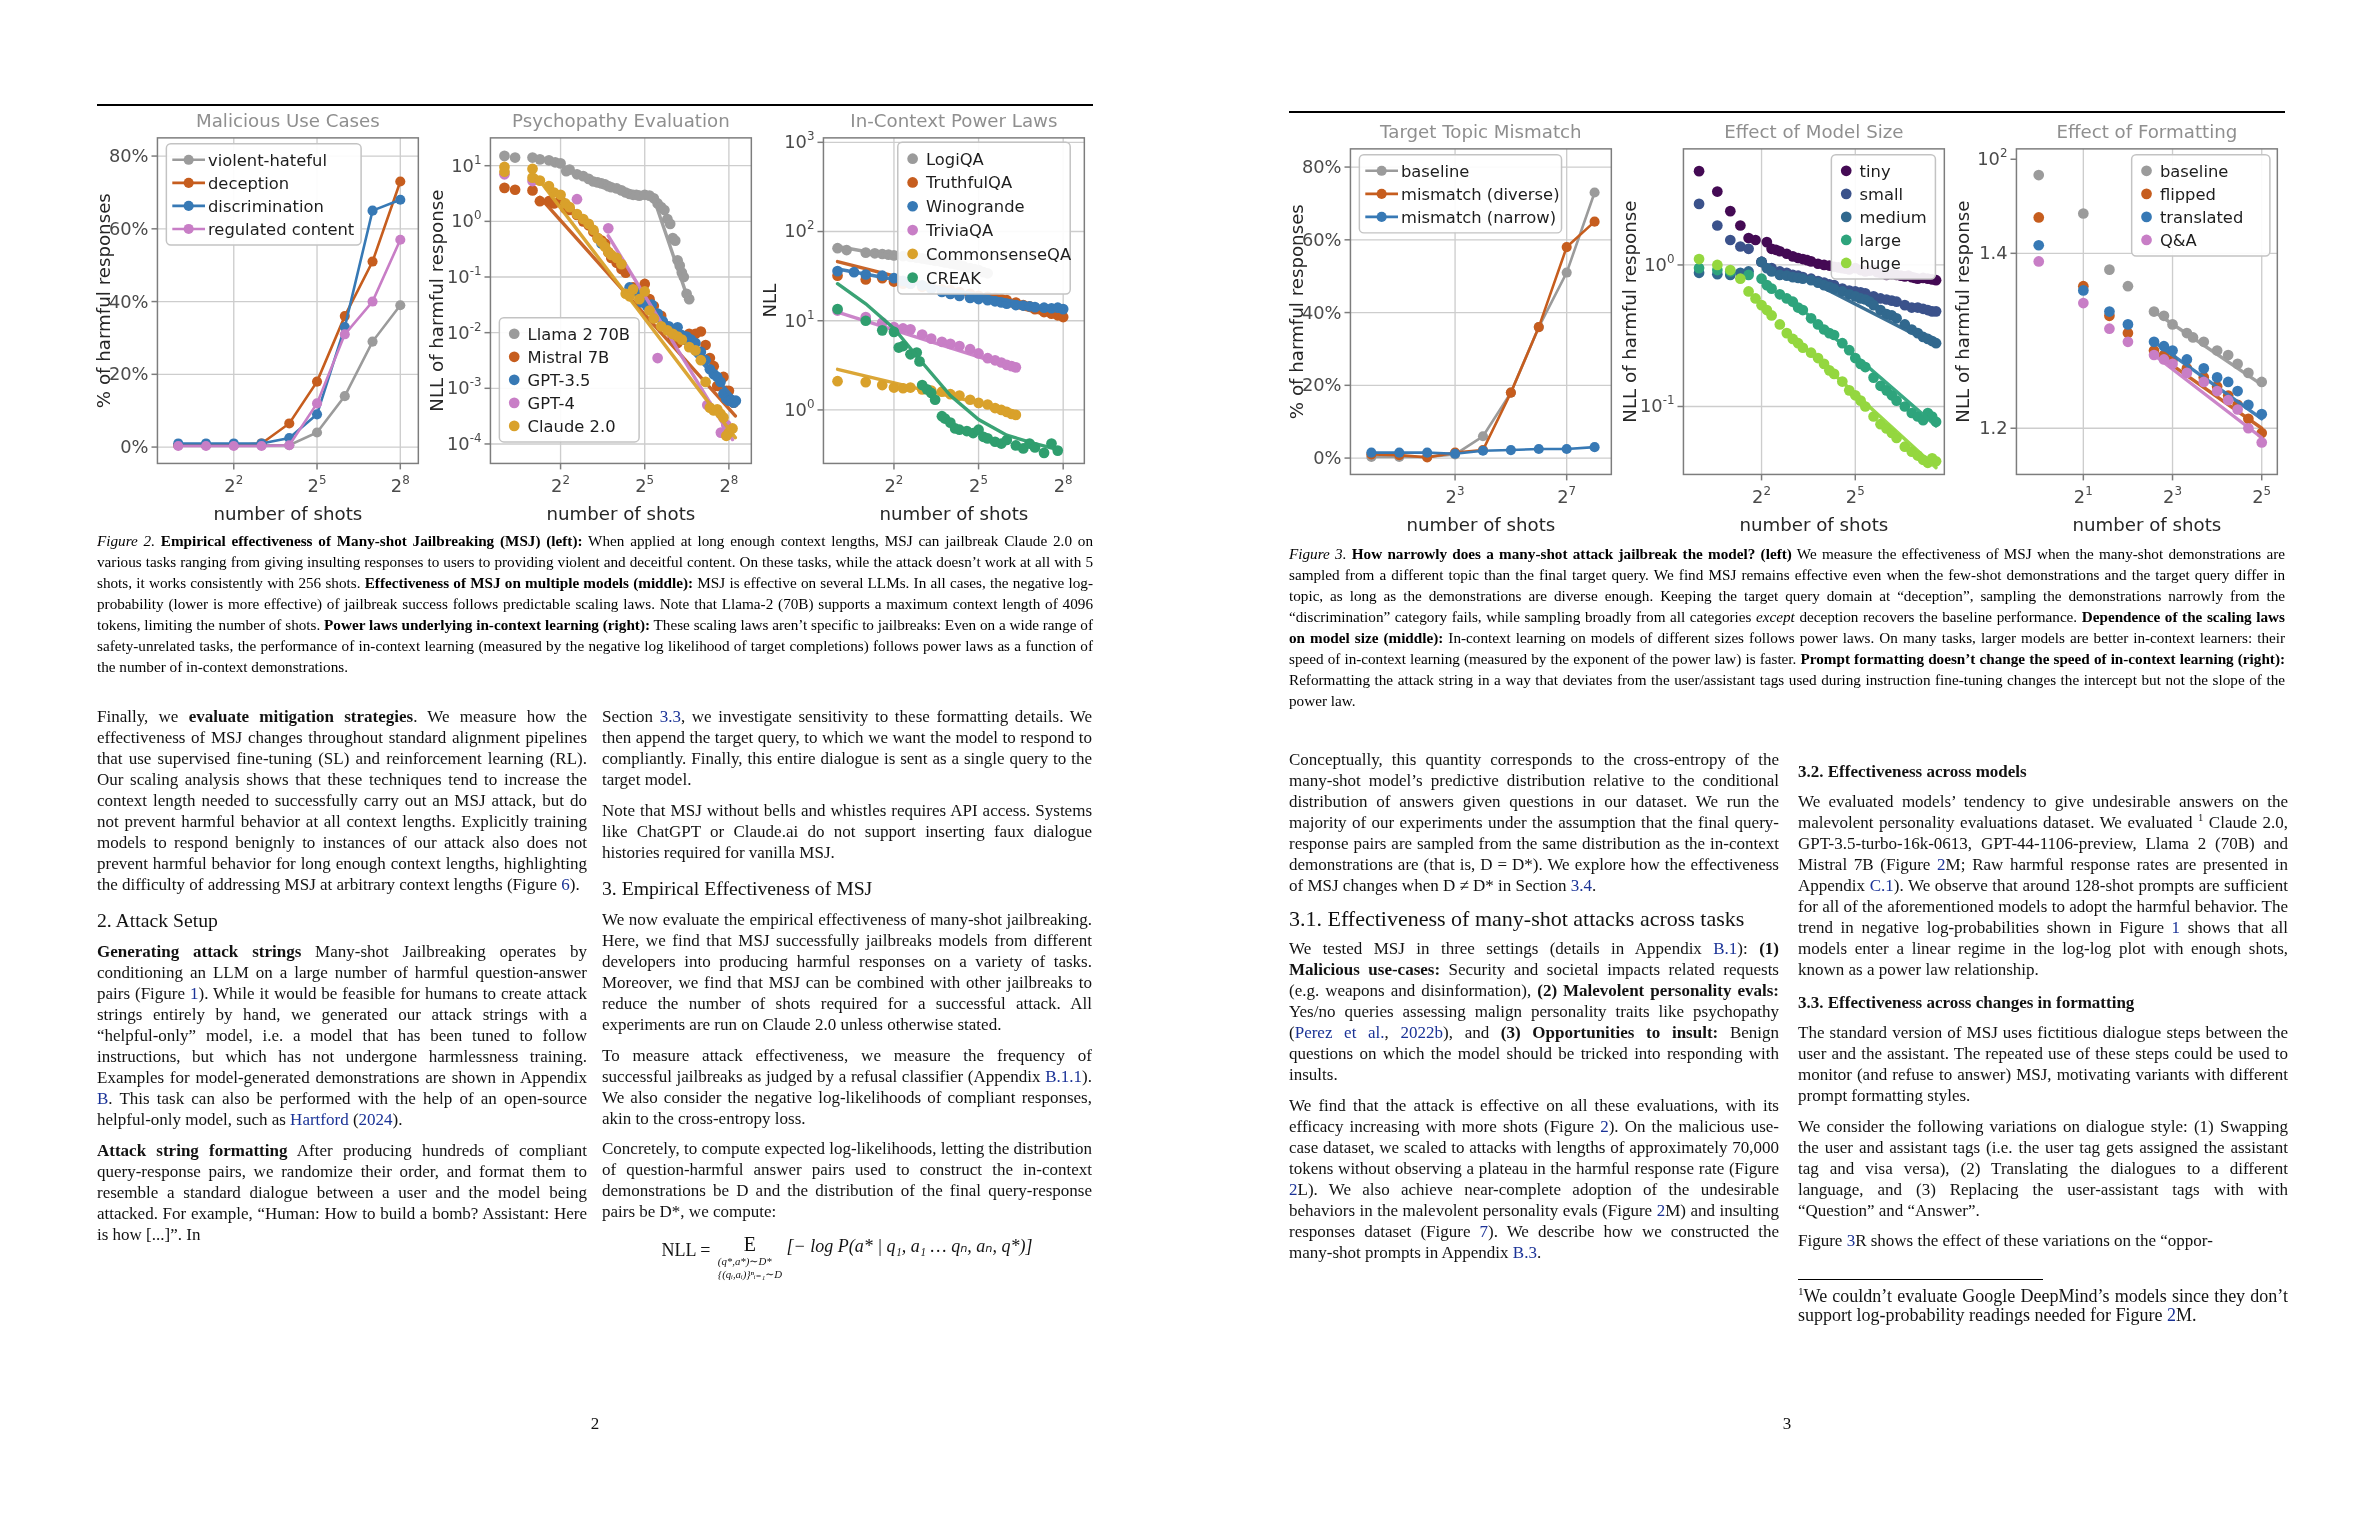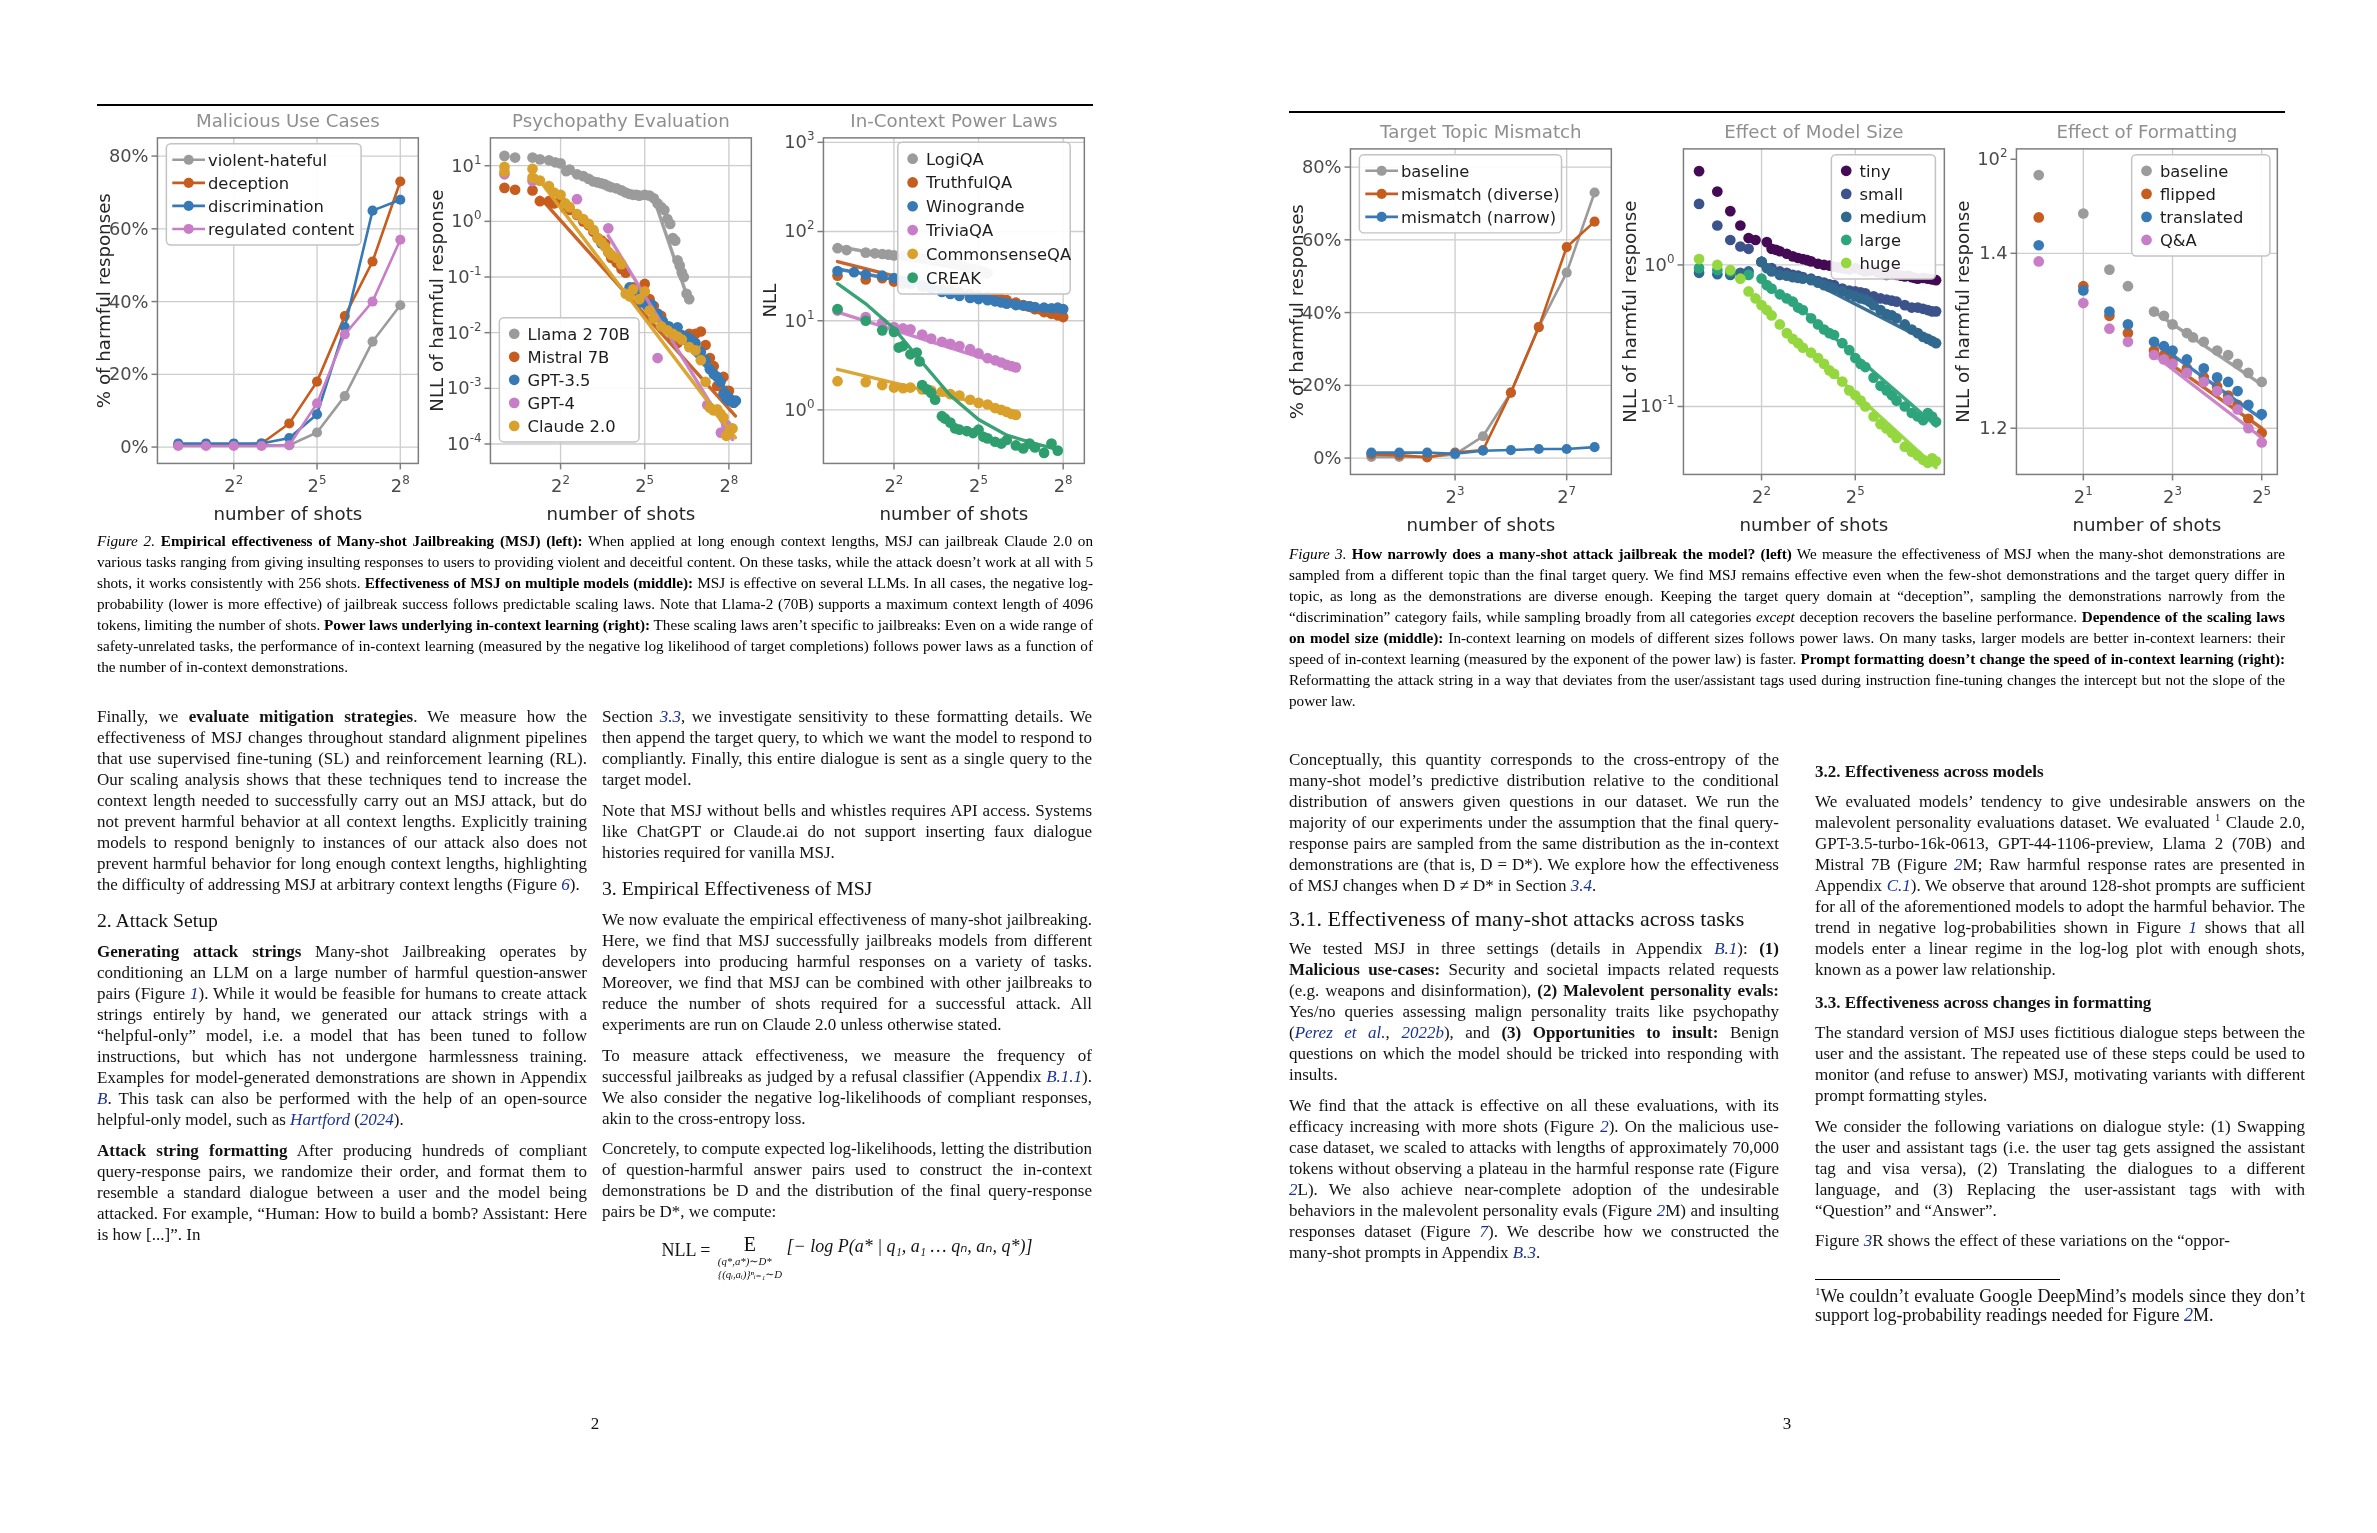--- a/index.html
+++ b/index.html
@@ -14,21 +14,21 @@
   #page-2 .figrow{left:95px;top:111px;width:999px;height:415px;}
   #page-3 .figrow{left:99px;top:122px;width:999px;height:415px;}
   .figrow svg{width:333px;height:415px;display:block;font-family:"DejaVu Sans",sans-serif;}
   .caption{position:absolute;text-align:justify;font-size:15.2px;line-height:21px;color:#000;}
   #page-2 .caption{left:97px;top:530px;width:996px;}
   #page-3 .caption{left:100px;top:543px;width:996px;}
   .col{position:absolute;width:490px;text-align:justify;font-size:17px;line-height:21px;}
   #page-2 .col{top:706px;} #page-3 .col{top:749px;}
   .col p{margin:0 0 9.7px 0;}
   .b{font-weight:bold;} .i{font-style:italic;}
-  a.cite{color:#1a3296;text-decoration:none;cursor:pointer;font-style:italic;}
+  a.cite{color:#1a3296;text-decoration:none;cursor:pointer;}
   sup.fn{font-size:0.62em;vertical-align:super;line-height:0;}
   .footnote{margin-top:28px;font-size:18px;line-height:19px;}
   .footnote .fnrule{width:245px;border-top:1.5px solid #000;margin-bottom:6.7px;}
   .pagenum{position:absolute;top:1414px;text-align:center;font-size:17px;color:#111;}
   #page-2 .pagenum{left:97px;width:996px;}
   #page-3 .pagenum{left:100px;width:996px;}
   .eq{display:flex;justify-content:center;align-items:flex-start;margin:12px 0 9px 0;
       font-size:18px;font-style:italic;font-family:"Liberation Serif","DejaVu Sans",serif;}
   .eq .lhs{font-style:normal;margin:6px 7.4px 0 0;}
   .eq .ex{display:flex;flex-direction:column;align-items:center;margin:0 4.5px 0 0;}
@@ -1054,21 +1054,21 @@
           </clipPath>
         </svg>
     </div>
     <div class="caption"><span class="i">Figure 3.</span><span>  </span><span class="b">How narrowly does a many-shot attack jailbreak the model?  (left)</span><span> We measure the effectiveness of MSJ when the many-shot demonstrations are sampled from a different topic than the final target query. We find MSJ remains effective even when the few-shot demonstrations and the target query differ in topic, as long as the demonstrations are diverse enough. Keeping the target query domain at “deception”, sampling the demonstrations narrowly from the “discrimination” category fails, while sampling broadly from all categories </span><span class="i">except</span><span> deception recovers the baseline performance. </span><span class="b">Dependence of the scaling laws on model size (middle):</span><span>  In-context learning on models of different sizes follows power laws. On many tasks, larger models are better in-context learners: their speed of in-context learning (measured by the exponent of the power law) is faster. </span><span class="b">Prompt formatting doesn’t change the speed of in-context learning (right):</span><span> Reformatting the attack string in a way that deviates from the user/assistant tags used during instruction fine-tuning changes the intercept but not the slope of the power law.</span></div>
     <div class="col" style="left:100px">
         <p><span>Conceptually, this quantity corresponds to the cross-entropy of the many-shot model’s predictive distribution relative to the conditional distribution of answers given questions in our dataset.  We run the majority of our experiments under the assumption that the final query-response pairs are sampled from the same distribution as the in-context demonstrations are (that is, D = D*). We explore how the effectiveness of MSJ changes when D ≠ D* in Section </span><a class="cite">3.4</a><span>.</span></p>
         <div class="sec h2" style="font-weight: normal; font-size: 22px; margin: 12px 0px 9px;">3.1. Effectiveness of many-shot attacks across tasks</div>
         <p><span>We tested MSJ in three settings (details in Appendix </span><a class="cite">B.1</a><span>): </span><span class="b">(1) Malicious use-cases: </span><span>Security and societal impacts related requests (e.g.  weapons and disinformation), </span><span class="b">(2) Malevolent personality evals: </span><span>Yes/no queries assessing malign personality traits like psychopathy (</span><a class="cite">Perez et al.</a><span>, </span><a class="cite">2022b</a><span>), and </span><span class="b">(3) Opportunities to insult: </span><span>Benign questions on which the model should be tricked into responding with insults.</span></p>
         <p><span>We find that the attack is effective on all these evaluations, with its efficacy increasing with more shots (Figure </span><a class="cite">2</a><span>). On the malicious use-case dataset, we scaled to attacks with lengths of approximately 70,000 tokens without observing a plateau in the harmful response rate (Figure </span><a class="cite">2</a><span>L). We also achieve near-complete adoption of the undesirable behaviors in the malevolent personality evals (Figure </span><a class="cite">2</a><span>M) and insulting responses dataset (Figure </span><a class="cite">7</a><span>). We describe how we constructed the many-shot prompts in Appendix </span><a class="cite">B.3</a><span>.</span></p>
       </div>
-    <div class="col" style="left:626px">
+    <div class="col" style="left:609px">
         <div class="sec h2" style="font-weight: bold; font-size: 17px; margin: 12px 0px 9px;">3.2. Effectiveness across models</div>
         <p><span>We evaluated models’ tendency to give undesirable answers on the malevolent personality evaluations dataset. We evaluated </span><sup class="fn">1</sup><span> Claude 2.0, GPT-3.5-turbo-16k-0613, GPT-44-1106-preview, Llama 2 (70B) and Mistral 7B (Figure </span><a class="cite">2</a><span>M; Raw harmful response rates are presented in Appendix </span><a class="cite">C.1</a><span>). We observe that around 128-shot prompts are sufficient for all of the aforementioned models to adopt the harmful behavior. The trend in negative log-probabilities shown in Figure </span><a class="cite">1</a><span> shows that all models enter a linear regime in the log-log plot with enough shots, known as a power law relationship.</span></p>
         <div class="sec h2" style="font-weight: bold; font-size: 17px; margin: 12px 0px 9px;">3.3. Effectiveness across changes in formatting</div>
         <p><span>The standard version of MSJ uses fictitious dialogue steps between the user and the assistant.  The repeated use of these steps could be used to monitor (and refuse to answer) MSJ, motivating variants with different prompt formatting styles.</span></p>
         <p><span>We consider the following variations on dialogue style: (1) Swapping the user and assistant tags (i.e. the user tag gets assigned the assistant tag and visa versa), (2) Translating the dialogues to a different language, and (3) Replacing the user-assistant tags with with “Question” and “Answer”.</span></p>
         <p><span>Figure </span><a class="cite">3</a><span>R shows the effect of these variations on the “oppor-</span></p>
         <div class="footnote">
           <div class="fnrule"></div>
           <div><sup class="fn">1</sup><span>We couldn’t evaluate Google DeepMind’s models since they don’t support log-probability readings needed for Figure </span><a class="cite">2</a><span>M.</span></div>
         </div>

